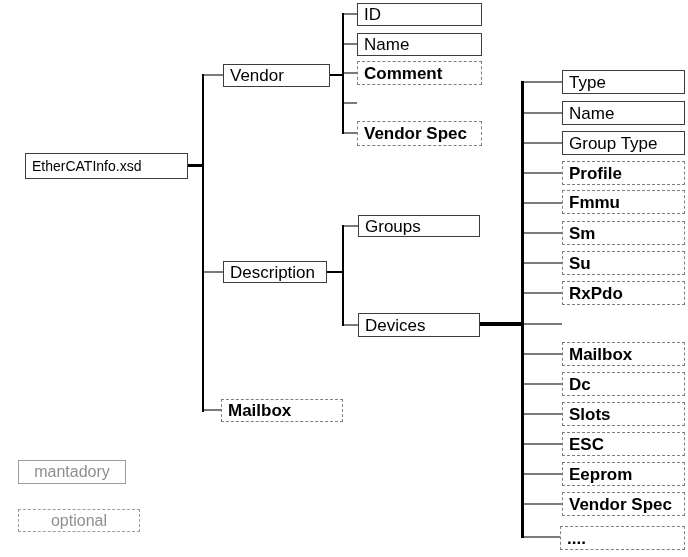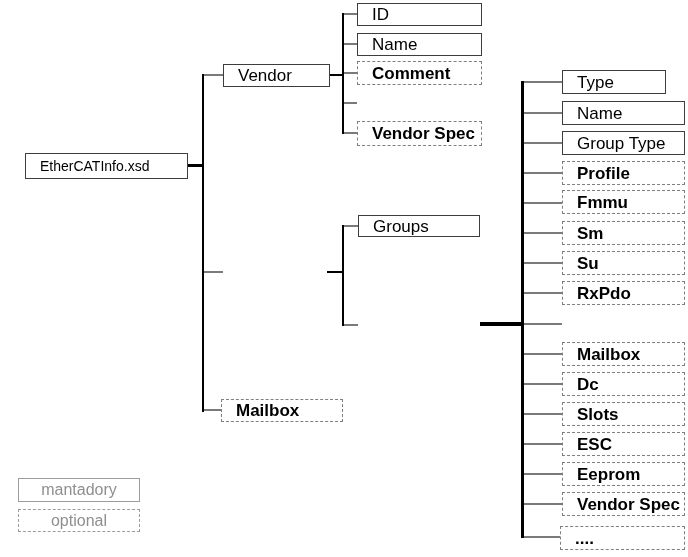--- a/index.html
+++ b/index.html
@@ -4,21 +4,21 @@
 <style>
   html,body { margin:0; padding:0; background:#ffffff; }
   .stage {
     position:relative; width:688px; height:557px; background:#ffffff;
     font-family:"Liberation Sans", sans-serif; overflow:hidden;
   }
   .node {
     position:absolute; box-sizing:border-box; background:#ffffff;
     border:1.5px solid #3d3d3d; color:#000000;
     font-size:17px; line-height:1; display:flex; align-items:center;
-    padding-left:14px; white-space:nowrap; overflow:hidden;
+    padding-left:6px; white-space:nowrap; overflow:hidden;
   }
   .node.optional { border:1.5px dashed #7f7f7f;font-weight:bold; }
   .node.root { font-size:14px; }
   .legend-box {
     position:absolute; box-sizing:border-box; background:#ffffff;
     border:1.5px solid #9c9c9c; color:#8f8f8f; font-size:16px;
     display:flex; align-items:center; justify-content:center; white-space:nowrap;
   }
   .legend-box.optional { border-style:dashed; }
   .hline, .vline { position:absolute; background:#000000; }
@@ -63,41 +63,43 @@
   <div class="hline stub" style="left:524px;top:383px;width:38px;height:2px"></div>
   <div class="hline stub" style="left:524px;top:413px;width:38px;height:2px"></div>
   <div class="hline stub" style="left:524px;top:443px;width:38px;height:2px"></div>
   <div class="hline stub" style="left:524px;top:473px;width:38px;height:2px"></div>
   <div class="hline stub" style="left:524px;top:503px;width:38px;height:2px"></div>
   <div class="hline stub" style="left:524px;top:536px;width:38px;height:2px"></div>
 
   <div class="node root" style="left:25px;top:153px;width:163px;height:26px">EtherCATInfo.xsd</div>
 
   <div class="node" style="left:223px;top:64px;width:107px;height:23px">Vendor</div>
+  <div class="node" style="left:223px;top:261px;width:104px;height:22px">Description</div>
   <div class="node optional" style="left:221px;top:399px;width:122px;height:23px">Mailbox</div>
 
   <div class="node" style="left:357px;top:3px;width:125px;height:23px">ID</div>
   <div class="node" style="left:357px;top:33px;width:125px;height:23px">Name</div>
   <div class="node optional" style="left:357px;top:61px;width:125px;height:24px">Comment</div>
   <div class="node optional" style="left:357px;top:121px;width:125px;height:25px">Vendor Spec</div>
 
   <div class="node" style="left:358px;top:215px;width:122px;height:22px">Groups</div>
+  <div class="node" style="left:358px;top:313px;width:122px;height:24px">Devices</div>
 
-  <div class="node" style="left:562px;top:70px;width:104px;height:24px">Type</div>
+  <div class="node" style="left:562px;top:70px;width:123px;height:24px">Type</div>
   <div class="node" style="left:562px;top:101px;width:123px;height:24px">Name</div>
   <div class="node" style="left:562px;top:131px;width:123px;height:24px">Group Type</div>
   <div class="node optional" style="left:562px;top:161px;width:123px;height:24px">Profile</div>
   <div class="node optional" style="left:562px;top:190px;width:123px;height:24px">Fmmu</div>
   <div class="node optional" style="left:562px;top:221px;width:123px;height:24px">Sm</div>
   <div class="node optional" style="left:562px;top:251px;width:123px;height:24px">Su</div>
   <div class="node optional" style="left:562px;top:281px;width:123px;height:24px">RxPdo</div>
   <div class="node optional" style="left:562px;top:342px;width:123px;height:24px">Mailbox</div>
   <div class="node optional" style="left:562px;top:372px;width:123px;height:24px">Dc</div>
   <div class="node optional" style="left:562px;top:402px;width:123px;height:24px">Slots</div>
   <div class="node optional" style="left:562px;top:432px;width:123px;height:24px">ESC</div>
   <div class="node optional" style="left:562px;top:462px;width:123px;height:24px">Eeprom</div>
   <div class="node optional" style="left:562px;top:492px;width:123px;height:24px">Vendor Spec</div>
   <div class="node optional" style="left:560px;top:526px;width:125px;height:24px">....</div>
 
-  <div class="legend-box" style="left:18px;top:478px;width:122px;height:24px">mantadory</div>
+  <div class="legend-box" style="left:18px;top:460px;width:108px;height:24px">mantadory</div>
   <div class="legend-box optional" style="left:18px;top:509px;width:122px;height:23px">optional</div>
 
 </div>
 
 </body></html>

